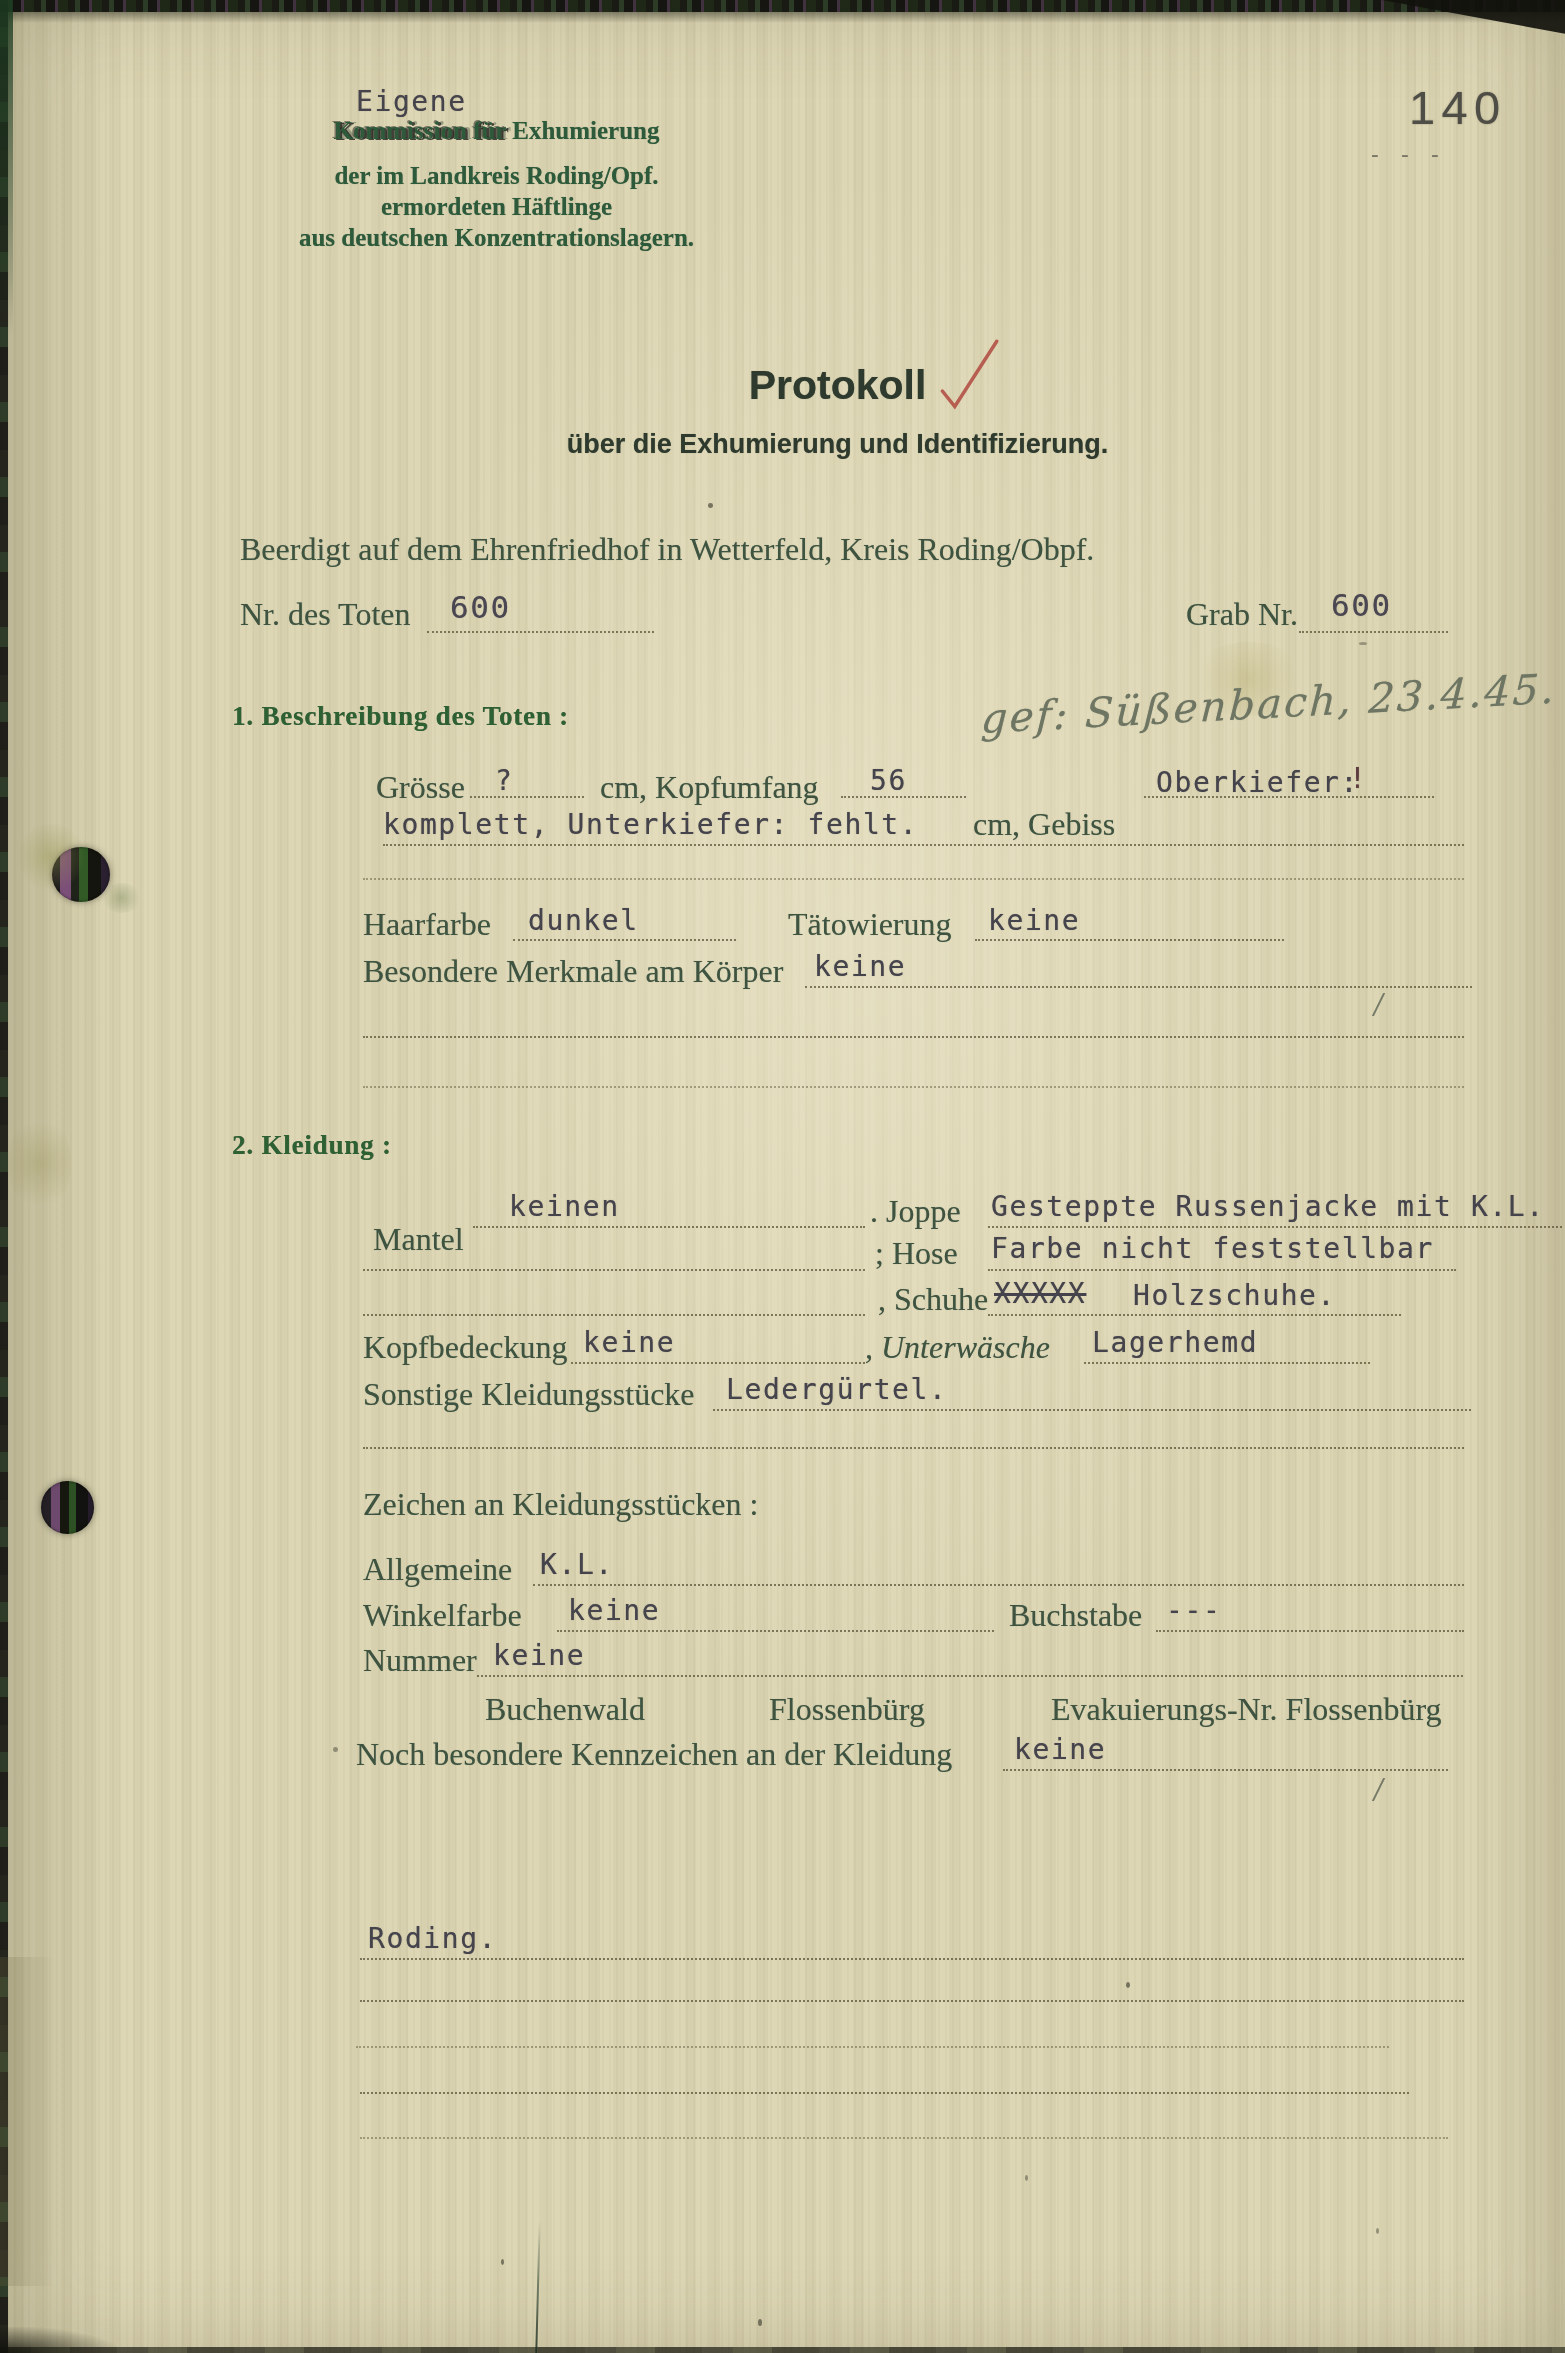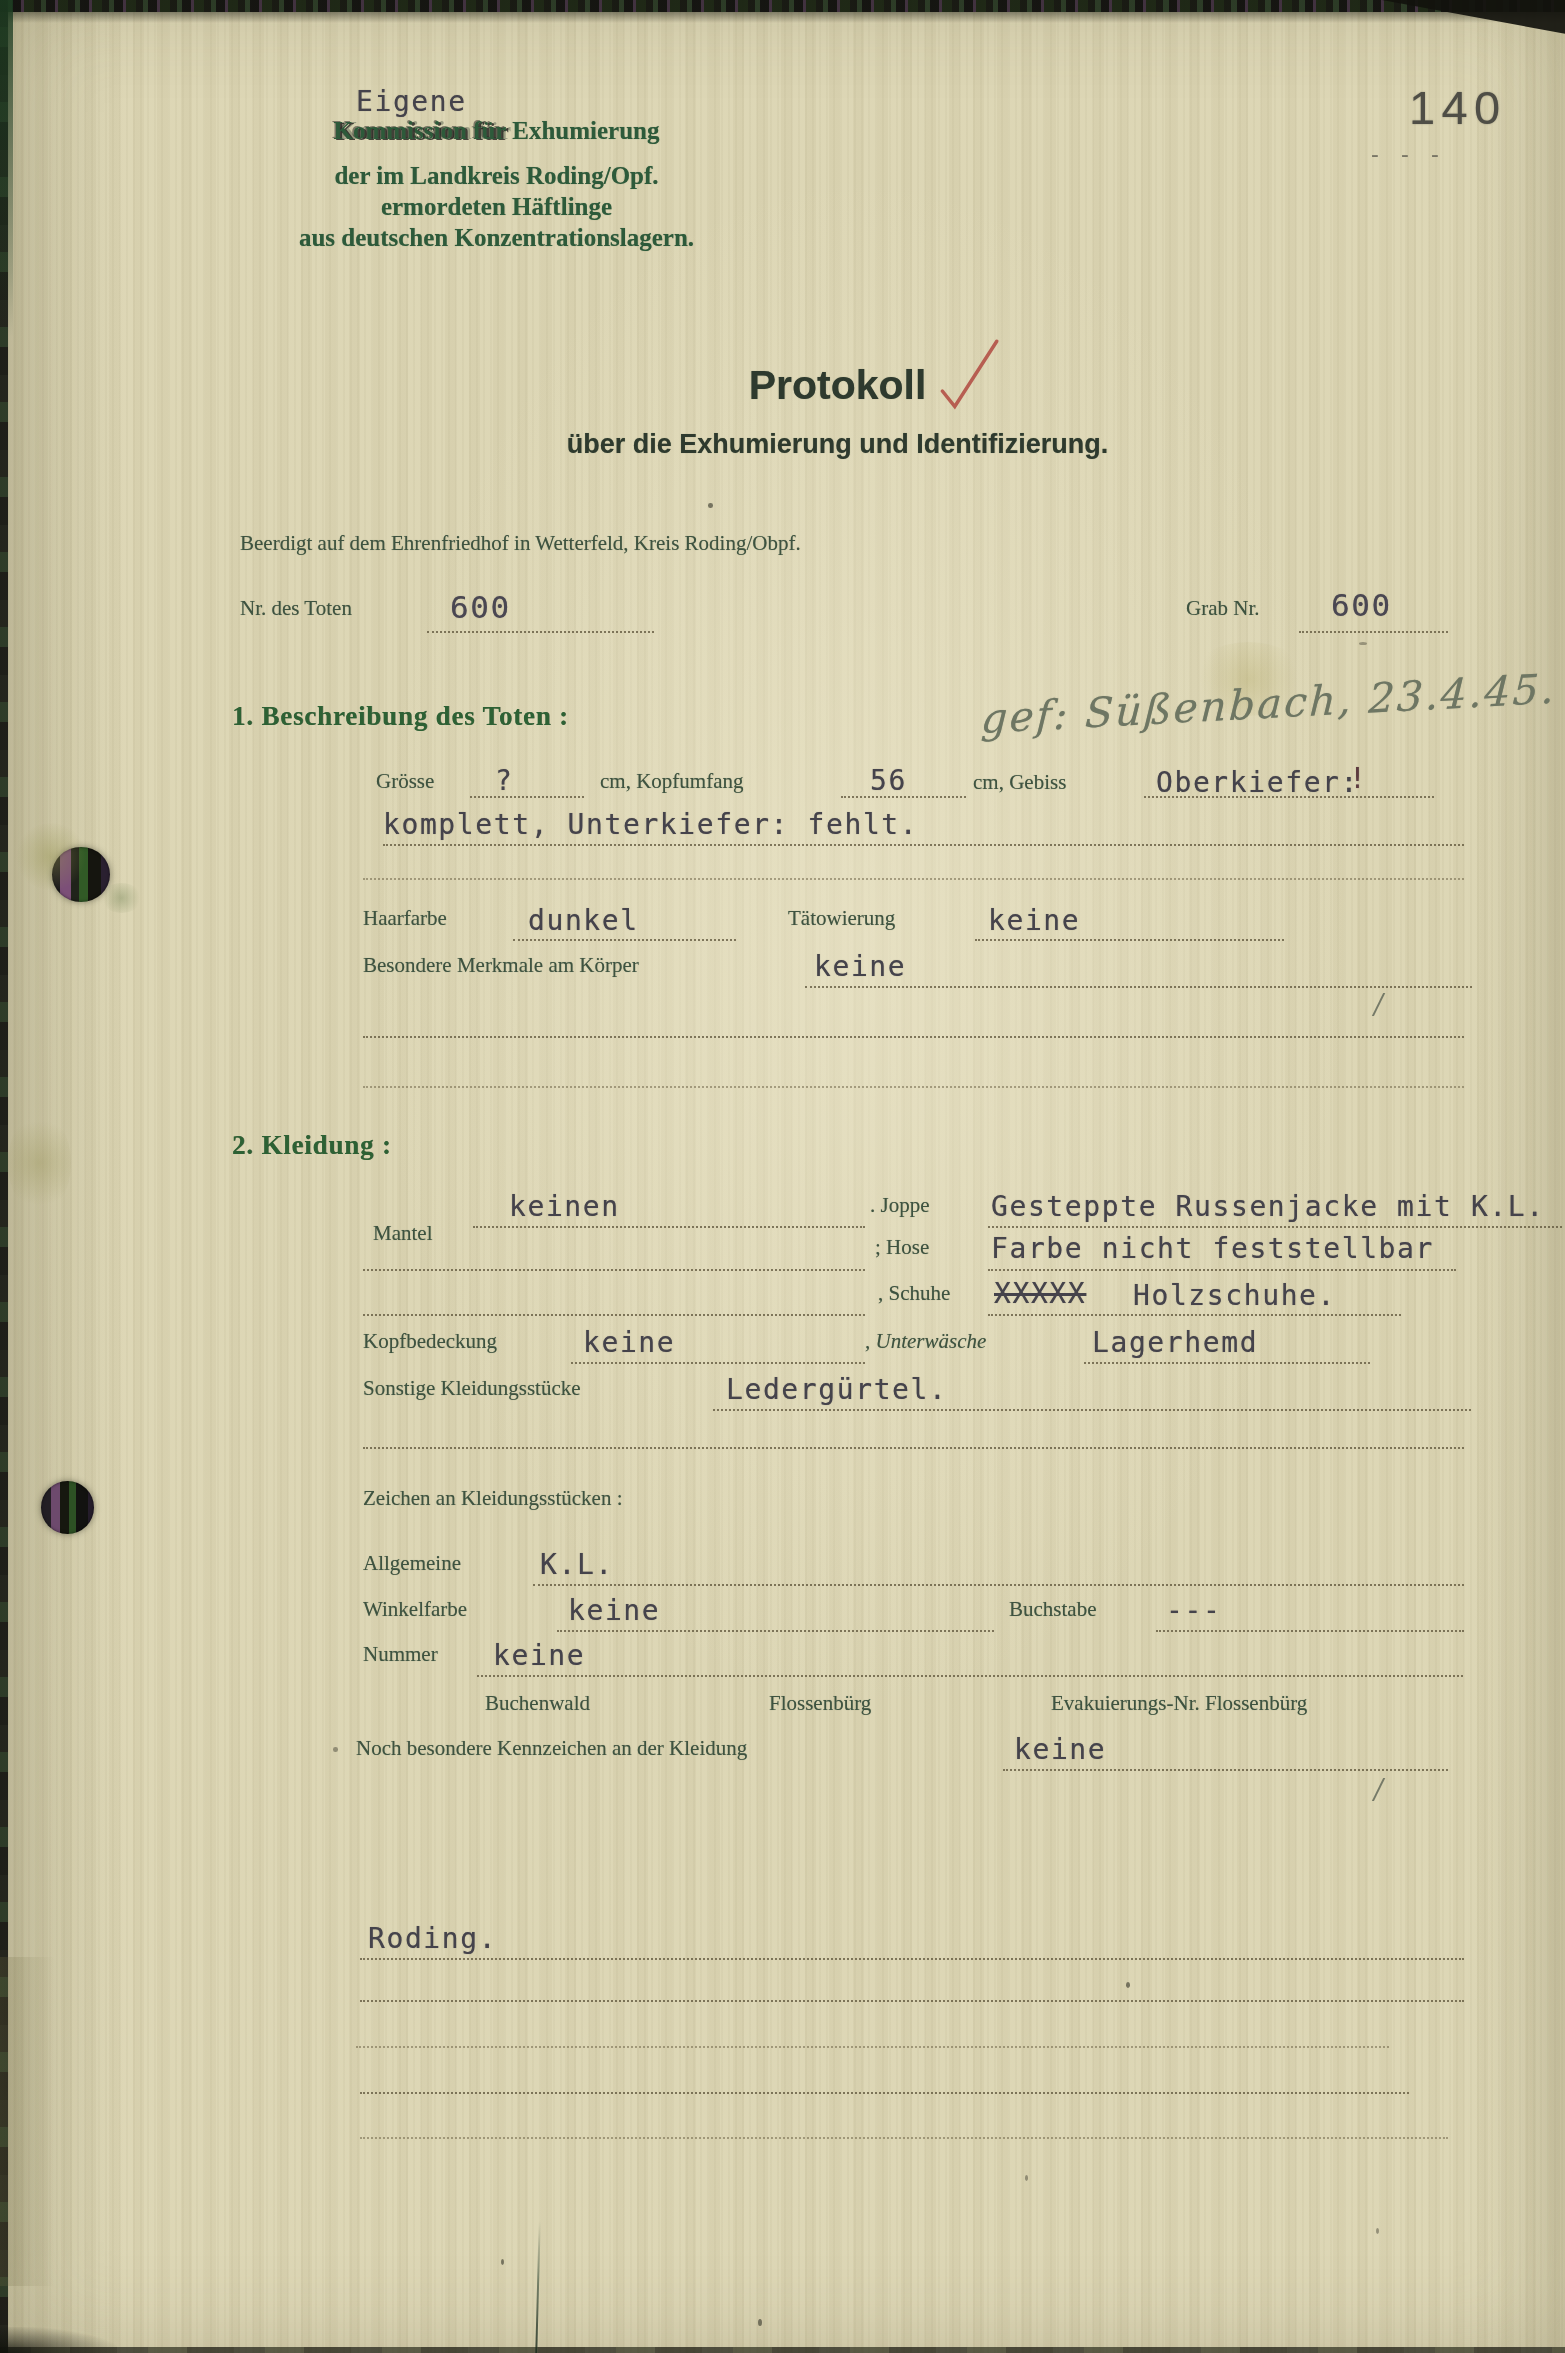--- a/index.html
+++ b/index.html
@@ -15,21 +15,21 @@
       linear-gradient(270deg, rgba(120,115,80,.08), rgba(0,0,0,0) 94px),
       repeating-linear-gradient(90deg, rgba(120,112,72,.05) 0 2.3px, rgba(0,0,0,0) 2.3px 7px),
       repeating-linear-gradient(90deg, rgba(255,255,240,.04) 0 13.3px, rgba(100,95,60,.04) 13.3px 24px);
     box-shadow: inset 0 0 94px rgba(90,85,50,.25);
     font-family:"Liberation Serif", serif;
   }
   .abs{position:absolute;white-space:nowrap;}
   
   .lh{font-family:"Liberation Serif",serif;font-weight:600;font-size:25px;color:#2d5a3a;
       text-shadow:0 0 0.8px rgba(35,70,45,.5);}
-  .serif{font-family:"Liberation Serif",serif;font-size:21px;color:#3e5340;
+  .serif{font-family:"Liberation Serif",serif;font-size:32px;color:#3e5340;
       text-shadow:0 0 0.8px rgba(40,65,45,.4);}
   .serif-b{font-family:"Liberation Serif",serif;font-size:27px;font-weight:bold;color:#2d6134;
       letter-spacing:0.8px;text-shadow:0.4px 0.4px 0 rgba(30,45,28,.55);}
   .title{font-family:"Liberation Sans",sans-serif;font-weight:bold;font-size:41px;color:#2e3a2e;
       text-shadow:0 0 0.8px rgba(30,50,30,.5);}
   .subtitle{font-family:"Liberation Sans",sans-serif;font-weight:bold;font-size:27px;color:#2e3a2e;
       text-shadow:0 0 0.8px rgba(30,50,30,.45);}
   
   .typed{font-family:"DejaVu Sans Mono",monospace;font-size:28px;color:#45434b;letter-spacing:1.6px;
       text-shadow:0 0 0.8px rgba(55,52,62,.55);}
@@ -141,21 +141,21 @@
 
   <div class="abs serif-b" style="left:232px;top:701px;">1. Beschreibung des Toten :</div>
   <div class="abs hand" style="left:980px;top:695px;">gef: Süßenbach, 23.4.45.</div>
 
   <div class="abs serif" style="left:376px;top:769px;">Grösse</div>
   <div class="abs typed" style="left:495px;top:764px;">?</div>
   <div class="dl" style="left:470px;top:796px;width:114px;"></div>
   <div class="abs serif" style="left:600px;top:769px;">cm, Kopfumfang</div>
   <div class="abs typed" style="left:870px;top:764px;">56</div>
   <div class="dl" style="left:841px;top:796px;width:125px;"></div>
-  <div class="abs serif" style="left:973px;top:770px;font-family:Liberation Serif, serif;">cm, Gebiss</div>
+  <div class="abs serif" style="left:973px;top:806px;font-family:Liberation Serif, serif;">cm, Gebiss</div>
   <div class="abs typed" style="left:1156px;top:766px;">Oberkiefer:</div>
   <div class="abs typed" style="left:1349px;top:762px;color:#5d3a3e;">!</div>
   <div class="dl" style="left:1144px;top:796px;width:290px;"></div>
 
   <div class="abs typed" style="left:383px;top:808px;">komplett, Unterkiefer: fehlt.</div>
   <div class="dl" style="left:383px;top:844px;width:1081px;"></div>
   <div class="dl faint" style="left:363px;top:878px;width:1101px;"></div>
 
   <div class="abs serif" style="left:363px;top:906px;">Haarfarbe</div>
   <div class="abs typed" style="left:528px;top:904px;">dunkel</div>

